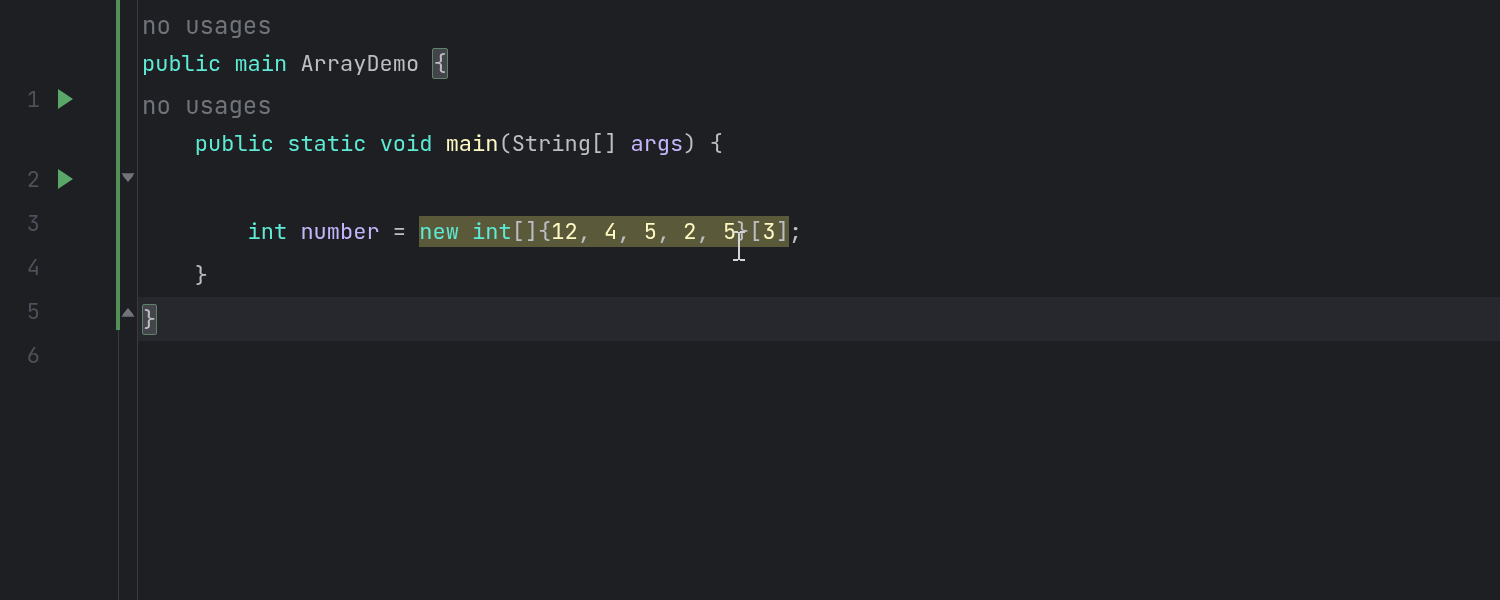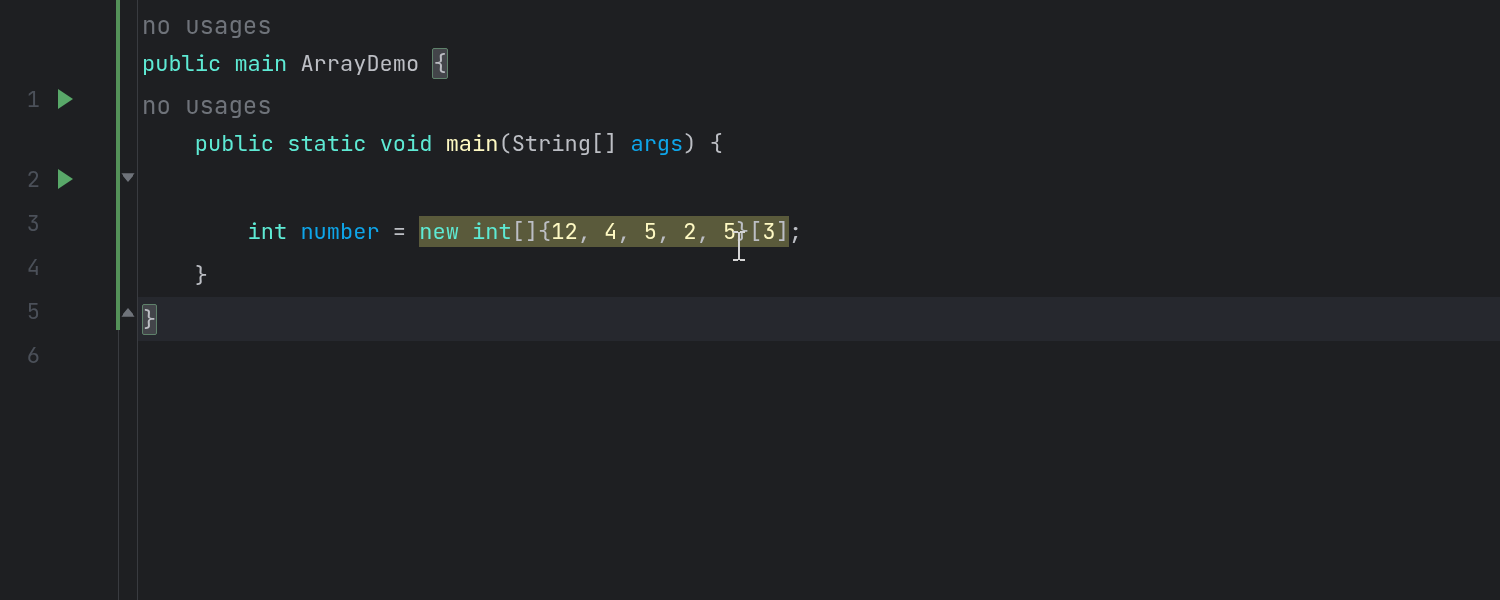--- a/index.html
+++ b/index.html
@@ -102,21 +102,21 @@
     color: #6f737a;
     font-size: 24px;
   }
   .kw { color: #5eead4; }
   .cls { color: #bcbec4; }
   .method { color: #fef9c3; }
   .paren { color: #bcbec4; }
   .brace { color: #bcbec4; }
   .num { color: #fef9c3; }
   .semi { color: #bcbec4; }
-  .ident { color: #0ea5e9; }
+  .ident { color: #c4b5fd; }
   .op { color: #bcbec4; }
   .matched-brace {
     background: #43454a;
     border: 1px solid #5f826b;
     border-radius: 2px;
   }
   .highlight-expr {
     background: #5a5a3b;
     padding: 1px 0;
   }

